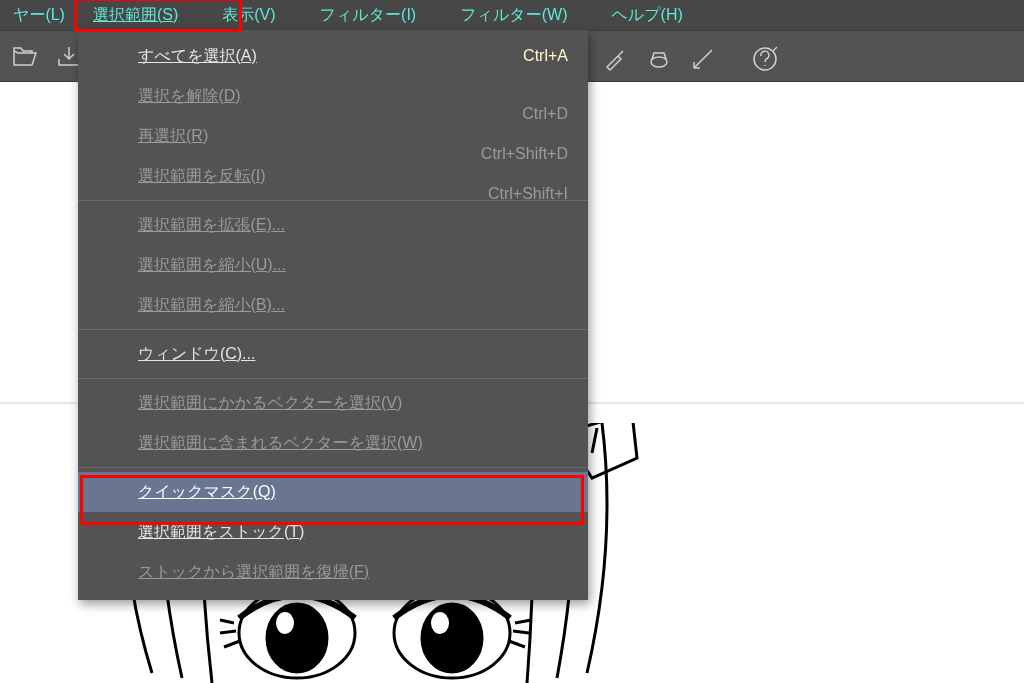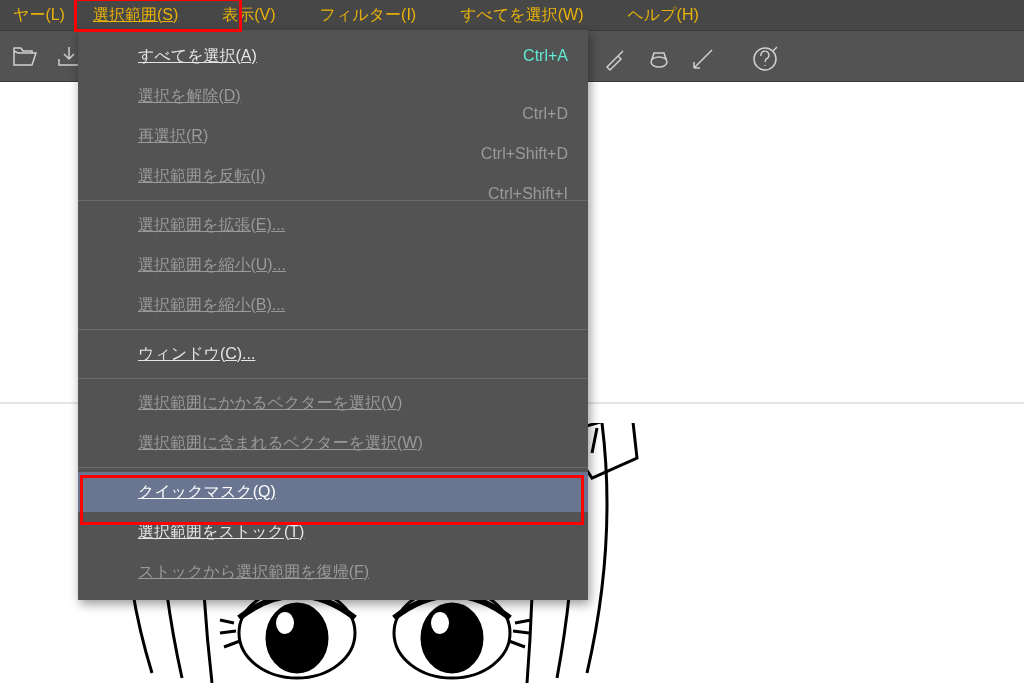--- a/index.html
+++ b/index.html
@@ -1,47 +1,47 @@
 <!DOCTYPE html>
 <html><head>
 <meta charset="utf-8">
 <style>
   html,body{margin:0;padding:0;width:1024px;height:683px;overflow:hidden;font-family:"Meiryo","Hiragino Sans","Yu Gothic",sans-serif;background:#fff;}
-  .menubar{height:30px;background:#474747;display:flex;align-items:center;font-size:16px;color:#eab308;}
+  .menubar{height:30px;background:#474747;display:flex;align-items:center;font-size:16px;color:#5eead4;}
   .menubar .spacer-left{width:7px;}
   .menu-partial{padding:0 6px;height:30px;display:flex;align-items:center;}
   .menu-item{padding:0 22px;height:30px;display:flex;align-items:center;cursor:default;position:relative;}
   .menu-item.active{background:#474747;text-decoration:underline;}
   .redbox{position:absolute;border:3px solid #ff0000;box-sizing:border-box;pointer-events:none;}
   .toolbar{height:50px;background:#535353;border-top:1px solid #3a3a3a;border-bottom:1px solid #3a3a3a;display:flex;align-items:center;padding-left:6px;gap:6px;}
   .tool-btn{width:38px;height:38px;display:flex;align-items:center;justify-content:center;color:#ddd;}
   .tool-btn svg{stroke:#cfcfcf;fill:none;stroke-width:1.5;}
   .dropdown{position:absolute;left:78px;top:30px;width:510px;background:#535353;color:#e5e5e5;font-size:16px;padding-top:6px;padding-bottom:8px;box-shadow:2px 4px 10px rgba(0,0,0,.4);}
   .dd-row{height:40px;display:flex;align-items:center;padding-left:60px;padding-right:20px;cursor:default;}
   .dd-row .lbl{flex:1;text-decoration:underline;}
-  .dd-row .sc{color:#5eead4;}
+  .dd-row .sc{color:#fef9c3;}
   .dd-row.disabled{color:#9a9a9a;}
   .dd-row.disabled .sc{color:#9a9a9a;margin-top:36px;}
   .dd-row.hover{background:#6a7691;color:#fff;}
   .dd-sep{height:1px;background:#6a6a6a;margin:4px 0;}
   .canvas-area{position:absolute;left:0;top:82px;right:0;bottom:0;background:#fff;}
   .canvas-sep{position:absolute;left:0;right:0;top:320px;height:2px;background:#e6e6e6;}
   .drawing{position:absolute;left:92px;bottom:0;width:560px;height:260px;}
 </style>
 </head>
 <body>
 
 <div class="menubar">
   <div class="spacer-left"></div>
   <div class="menu-partial">ヤー(L)</div>
   <div id="menu-items" style="display: flex;">
       <div class="menu-item active">選択範囲(S)</div>
       <div class="menu-item">表示(V)</div>
       <div class="menu-item">フィルター(I)</div>
-      <div class="menu-item">すべてを選択(W)</div>
+      <div class="menu-item">フィルター(W)</div>
       <div class="menu-item">ヘルプ(H)</div>
     </div>
 </div>
 
 <div class="toolbar">
   <div class="tool-btn">
     <svg width="26" height="22" viewBox="0 0 26 22">
         <path d="M2 6 L2 20 L20 20 L24 8 L6 8 Z M2 6 L2 3 L9 3 L11 6 L20 6 L20 8"></path>
       </svg>
   </div>

